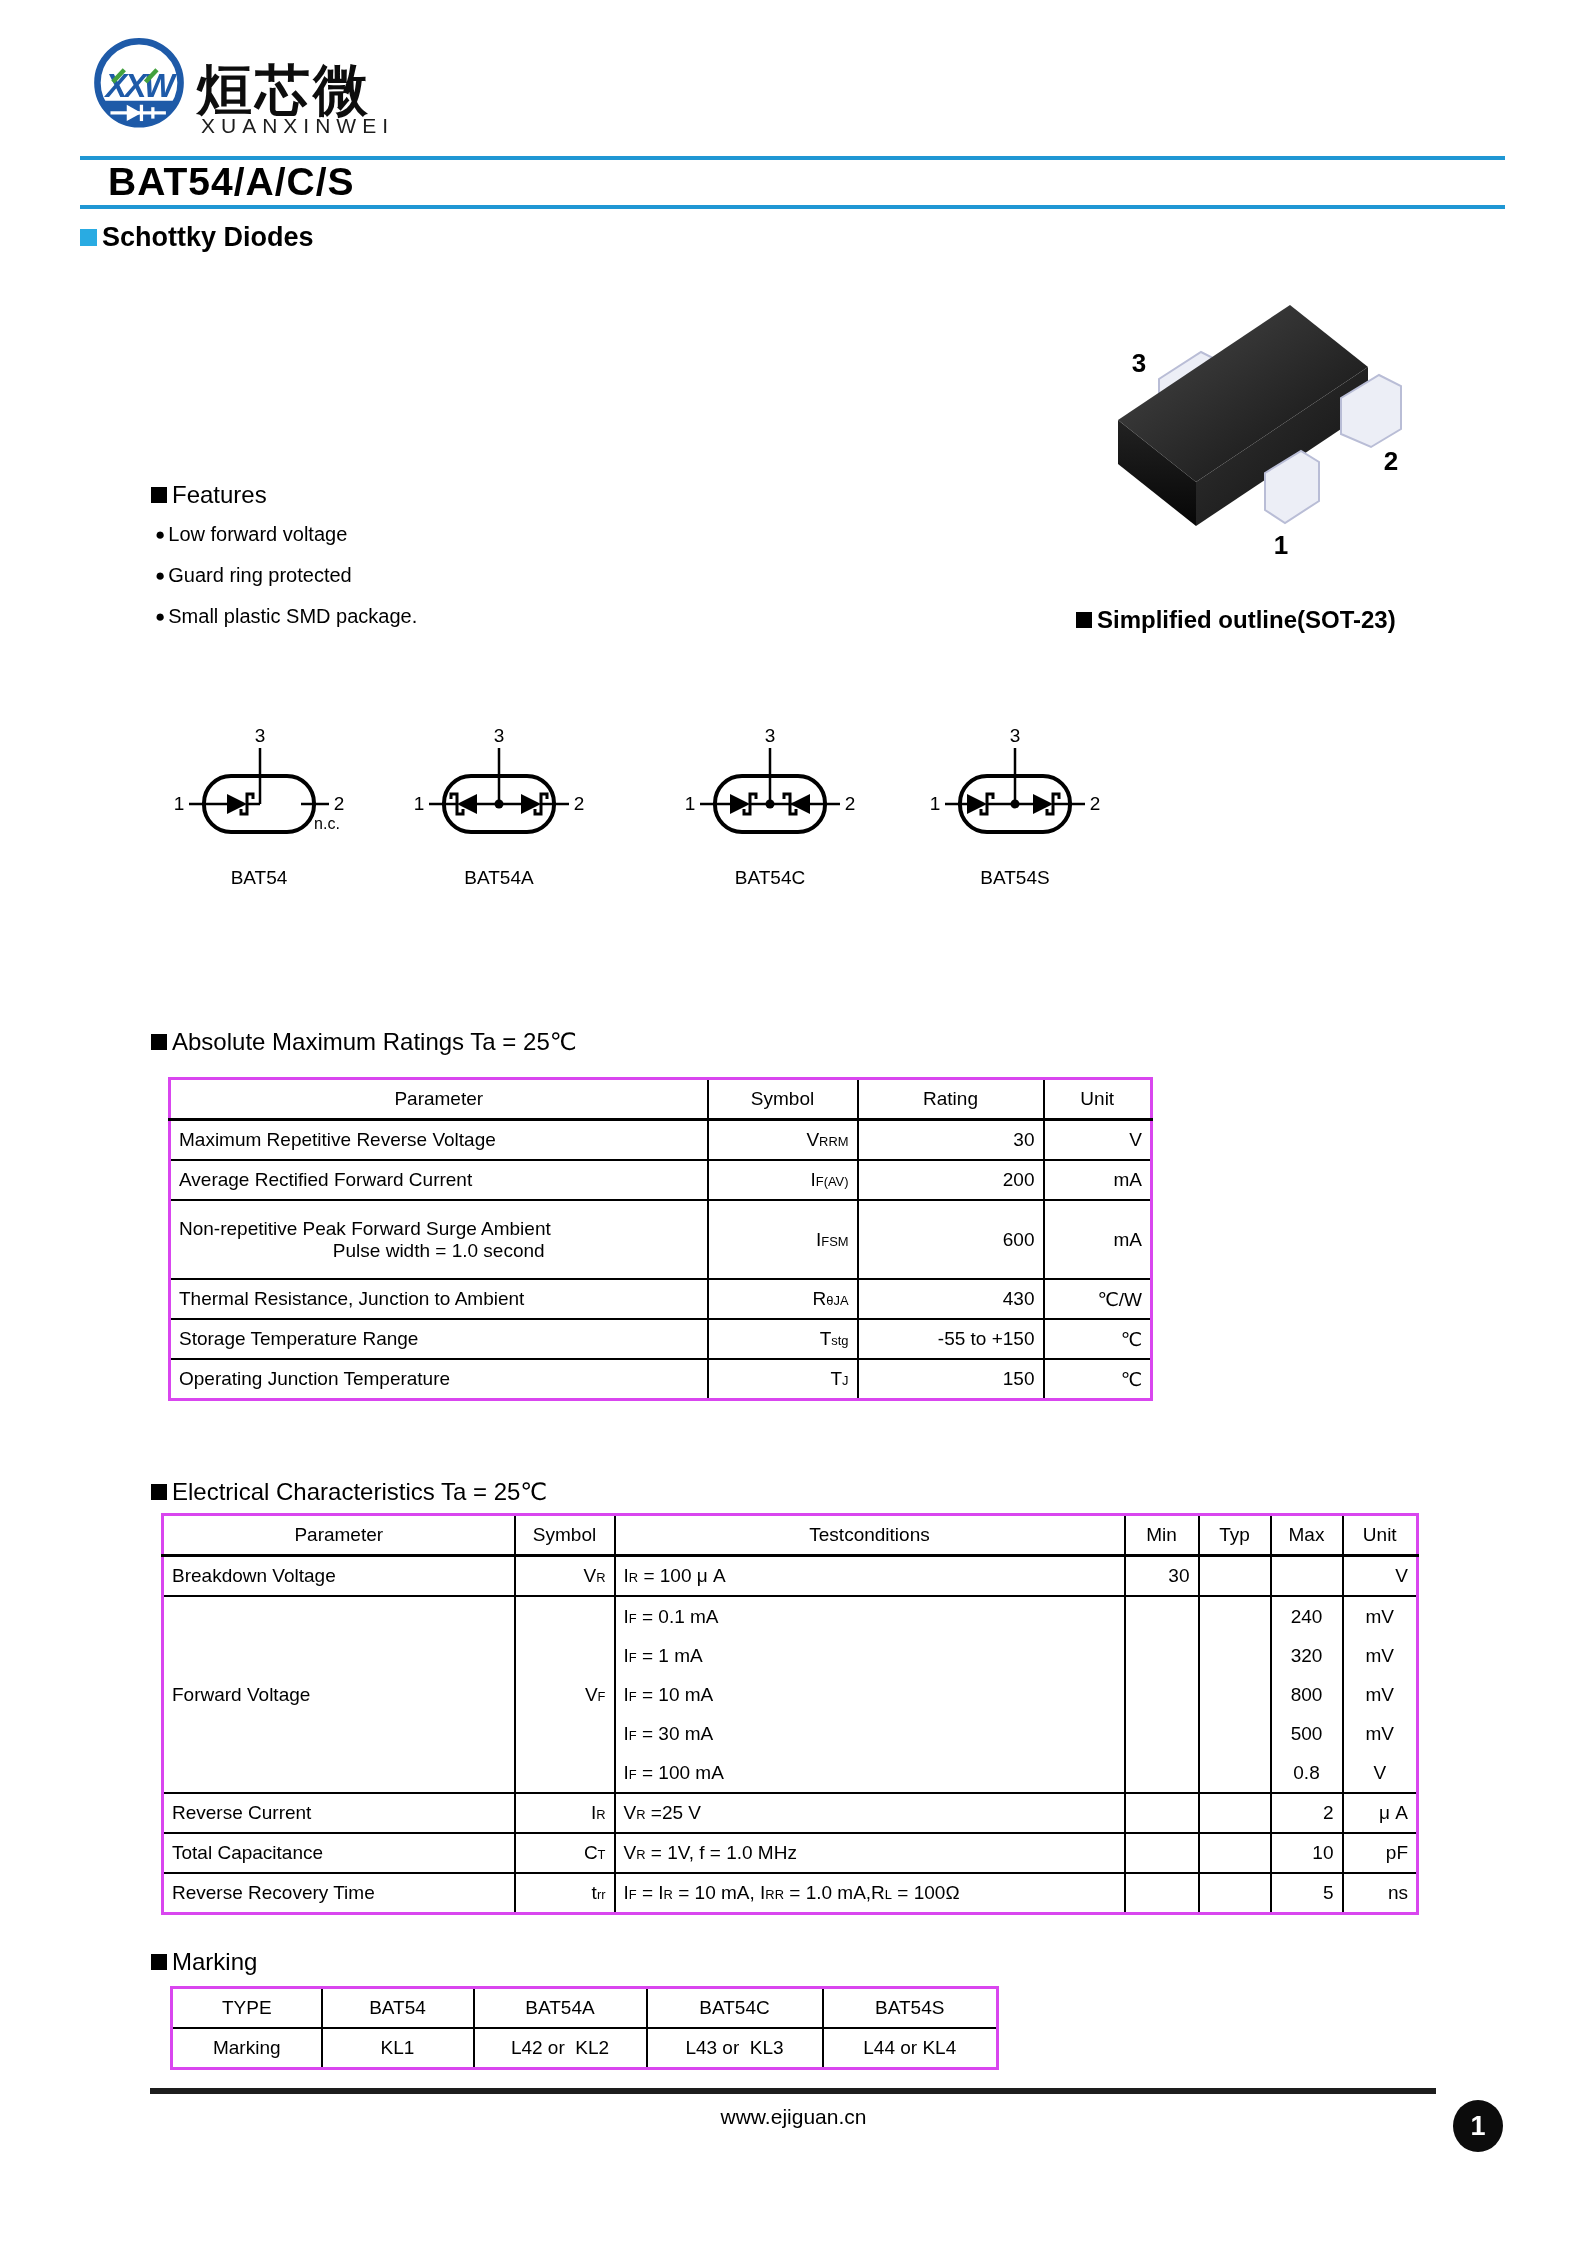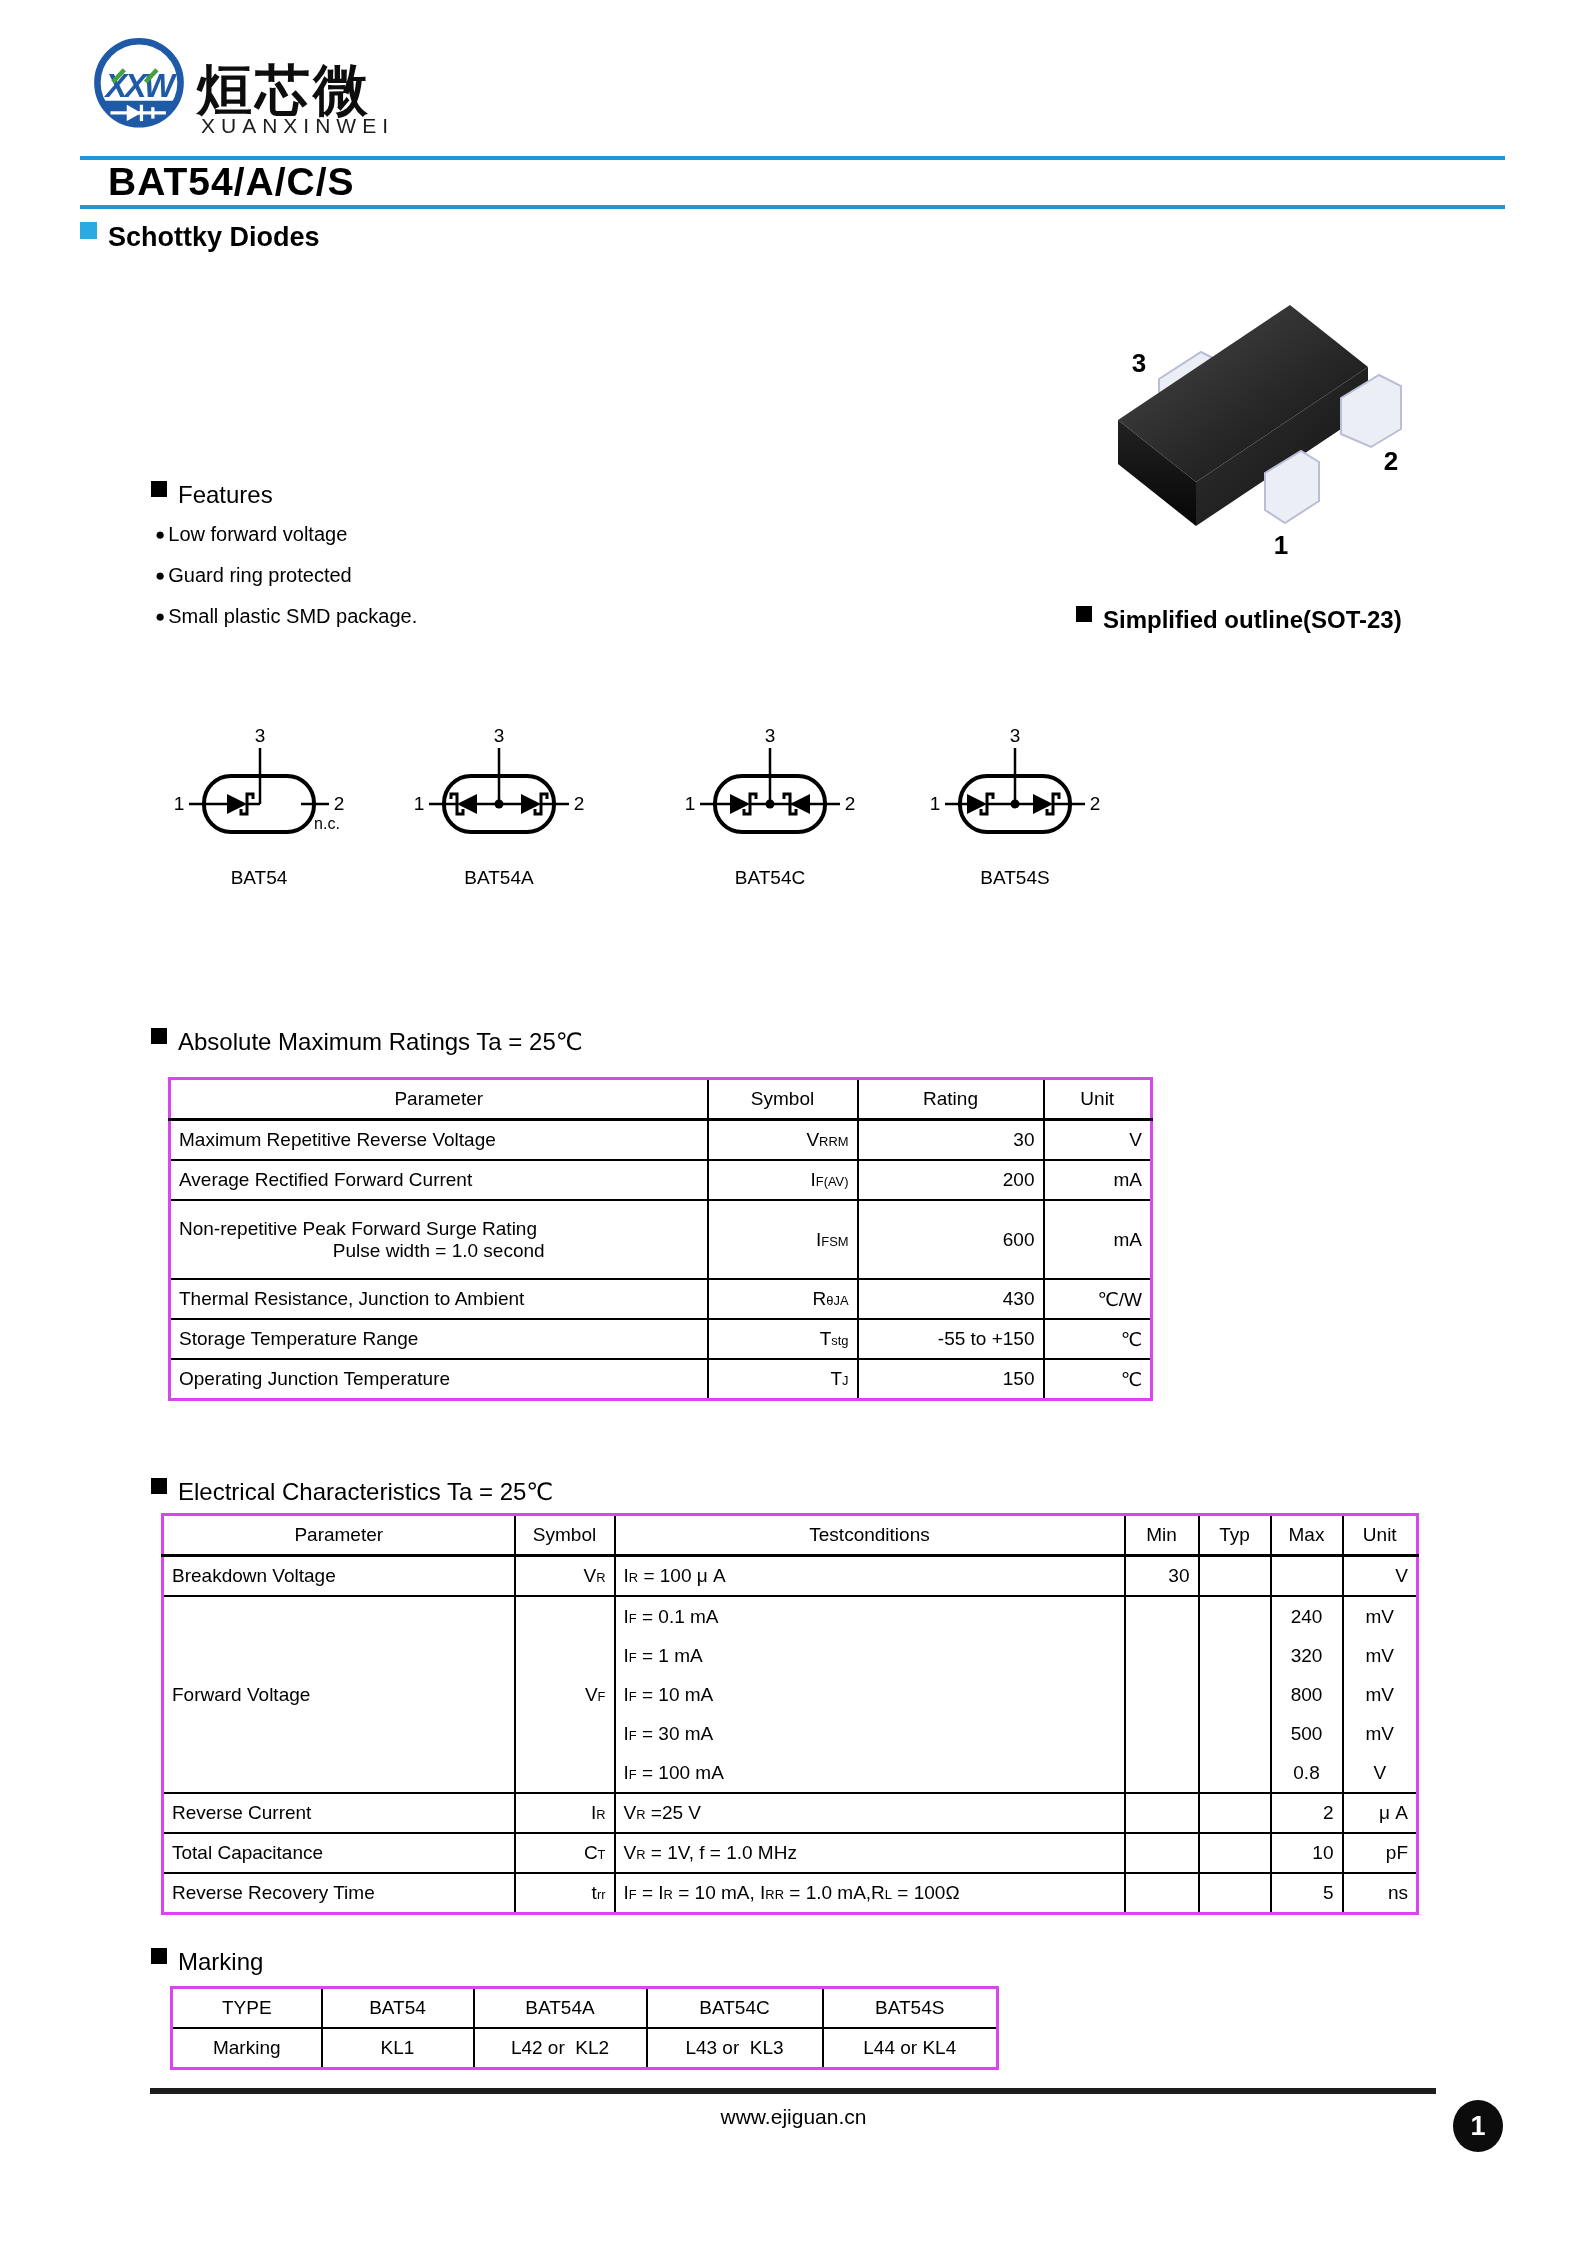--- a/index.html
+++ b/index.html
@@ -6,21 +6,21 @@
   #page{position:relative;width:1587px;height:2245px;background:#fff;
         font-family:"Liberation Sans","DejaVu Sans",sans-serif;color:#000;overflow:hidden}
   .abs{position:absolute}
 
   
   #logo-cn{left:197px;top:54px;font-size:55px;font-weight:700;letter-spacing:3px;color:#0d0d0d}
   #logo-en{left:201px;top:114px;font-size:21px;letter-spacing:6px;color:#1c1c1c}
   .rule-blue{left:80px;width:1425px;height:4px;background:#1f97d4}
   #title{left:108px;top:160px;font-size:39px;font-weight:700;letter-spacing:1px}
   
-  .sec{display:flex;align-items:flex-start;gap:11px;font-size:24px;white-space:nowrap}
+  .sec{display:flex;align-items:center;gap:5px;font-size:24px;white-space:nowrap}
   .sec .sq{width:16px;height:16px;background:#000;flex:0 0 auto}
   .sec.blue .sq{width:17px;height:17px;background:#29abe2}
   .sec.big{font-size:27px;font-weight:700}
   .sec.bold{font-weight:700}
   
   .feat{display:flex;align-items:center;font-size:20px;white-space:nowrap}
   .feat .dot{font-size:17px;margin-right:3px}
 
   
   table{border-collapse:collapse;position:absolute;table-layout:fixed;font-size:19px}
@@ -213,21 +213,21 @@
       <td class="c">V</td>
     </tr>
     <tr>
       <td class="param"><span>Average Rectified Forward Current</span></td>
       <td class="c"><span>I</span><span class="sub">F(AV)</span><span></span></td>
       <td class="c">200</td>
       <td class="c">mA</td>
     </tr>
     <tr style="height:79px">
       <td class="param">
-        <div><span>Non-repetitive Peak Forward Surge Rating</span></div>
+        <div><span>Non-repetitive Peak Forward Surge Ambient</span></div>
         <div style="text-align:center">Pulse width = 1.0 second</div>
       </td>
       <td class="c"><span>I</span><span class="sub">FSM</span><span></span></td>
       <td class="c">600</td>
       <td class="c">mA</td>
     </tr>
     <tr>
       <td class="param"><span>Thermal Resistance, Junction to Ambient</span></td>
       <td class="c"><span>R</span><span class="sub">θJA</span><span></span></td>
       <td class="c">430</td>

